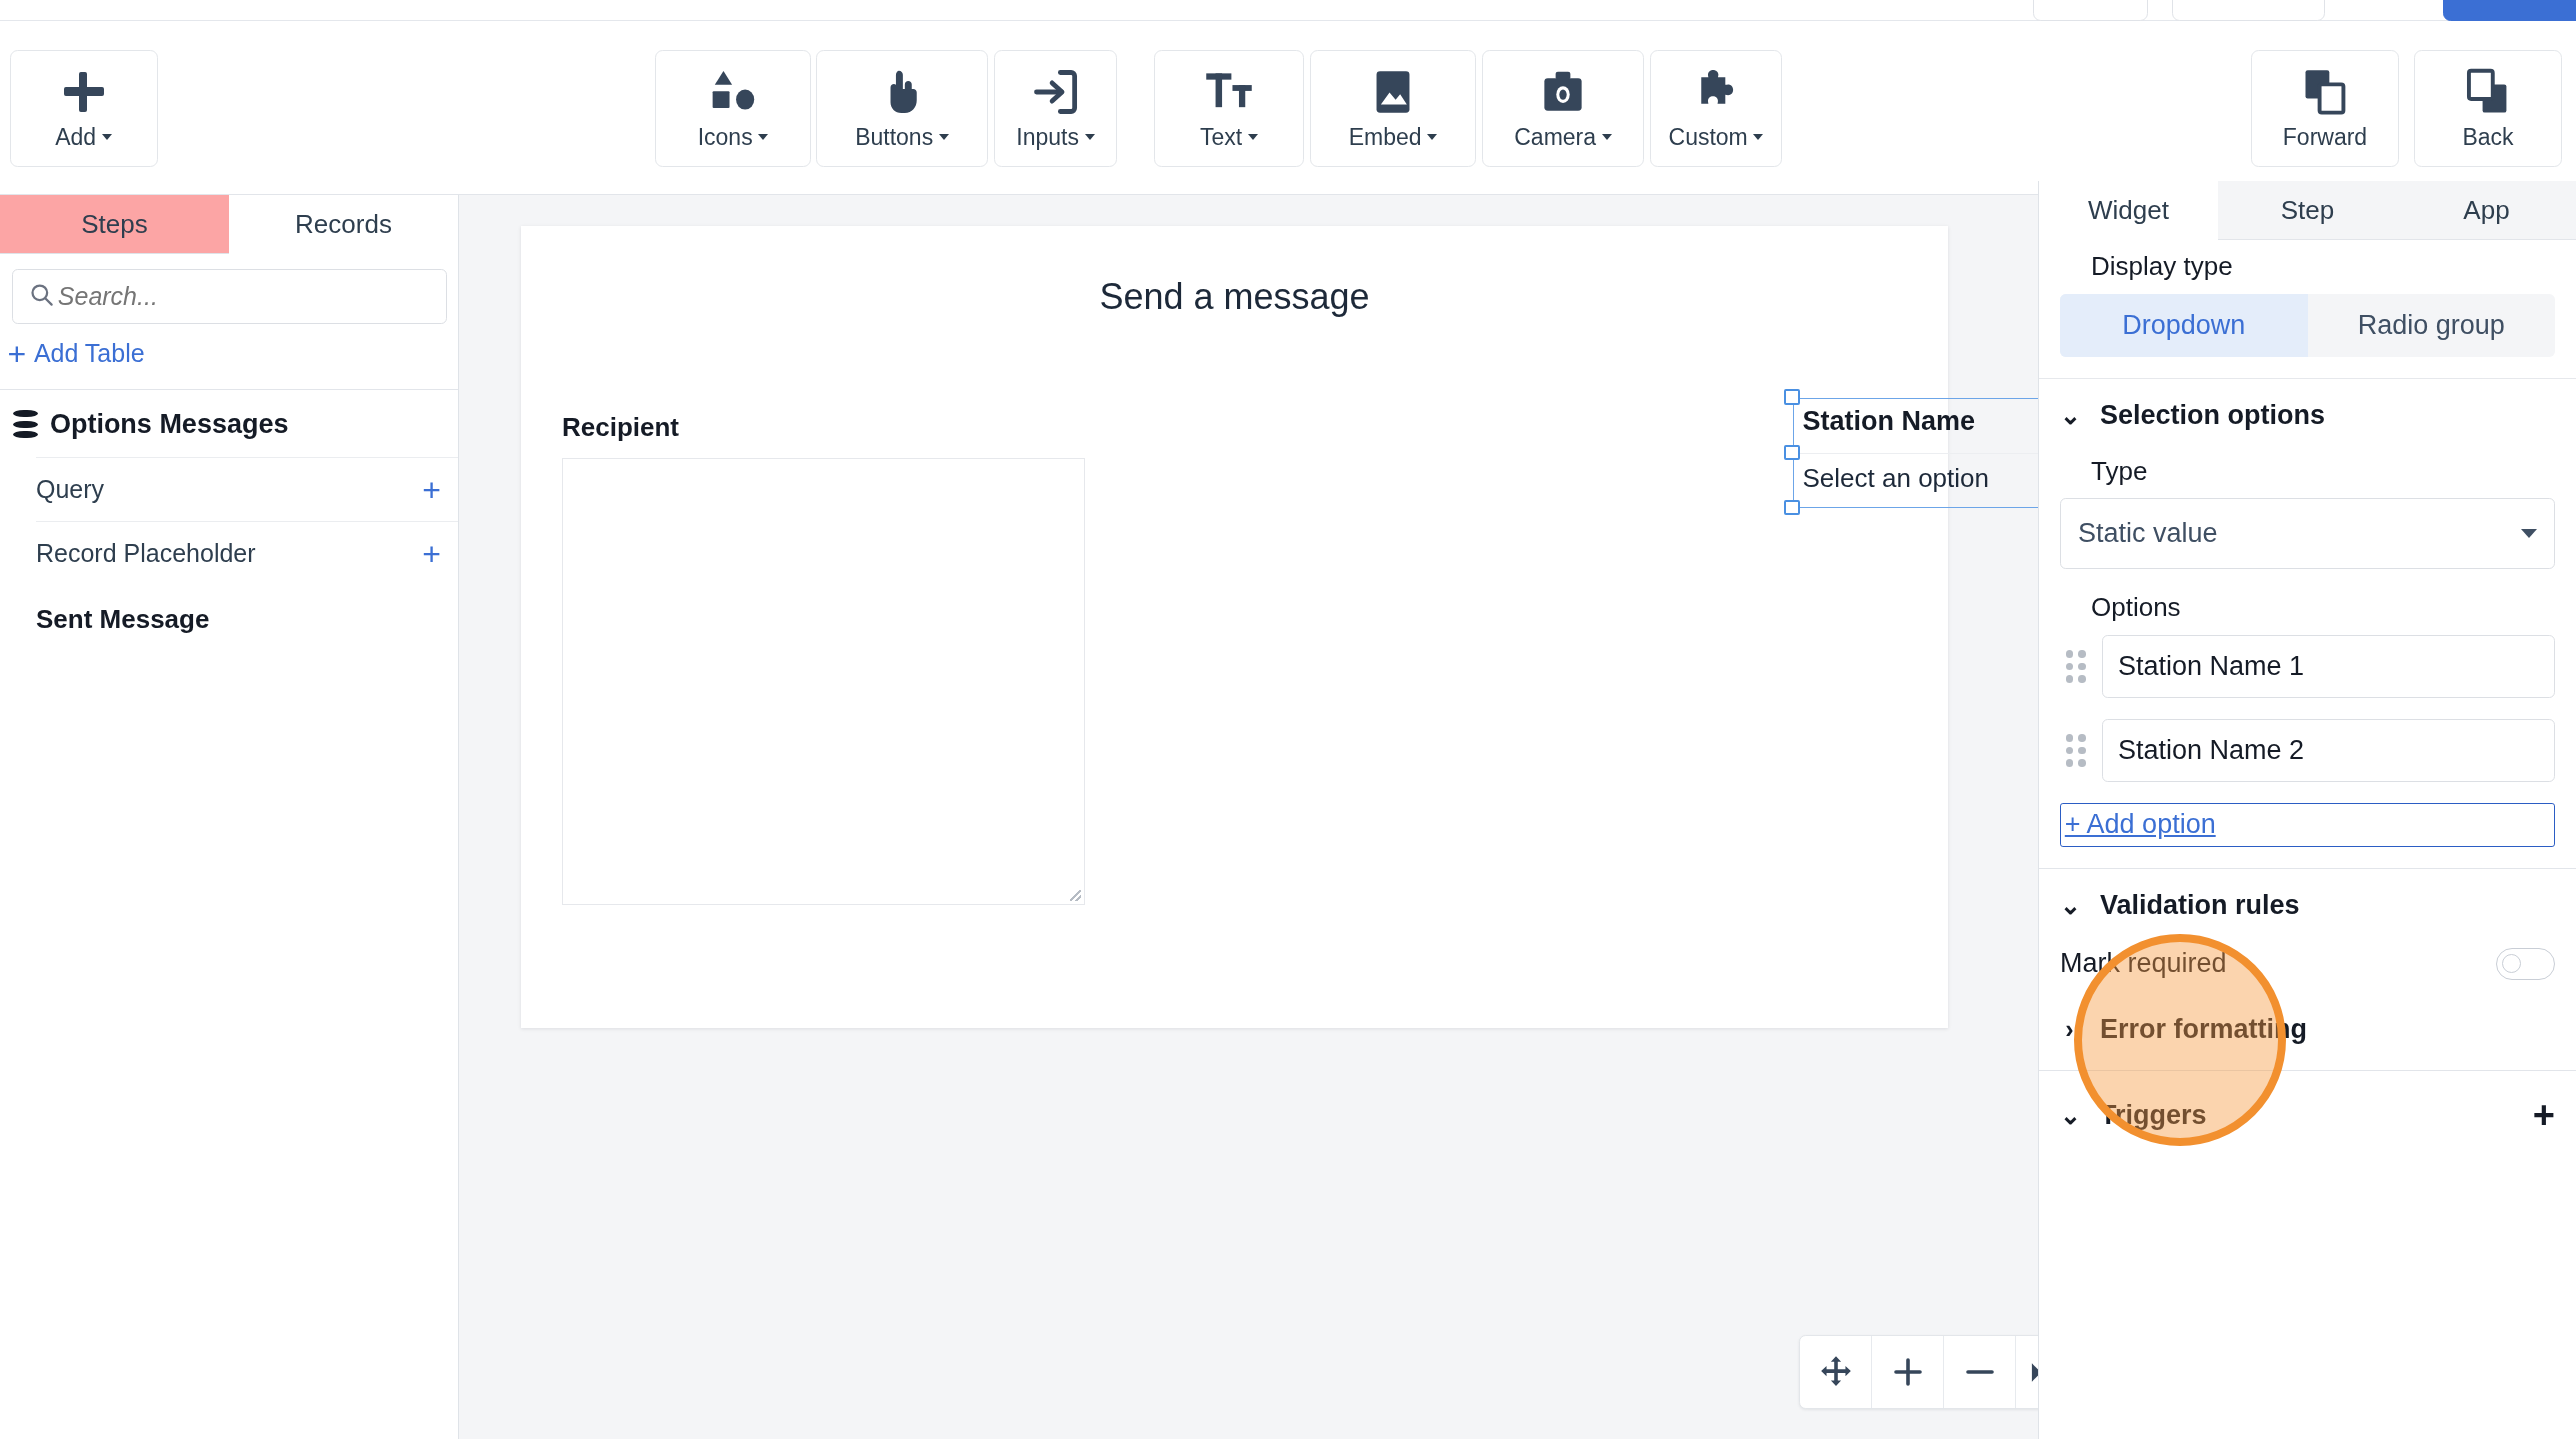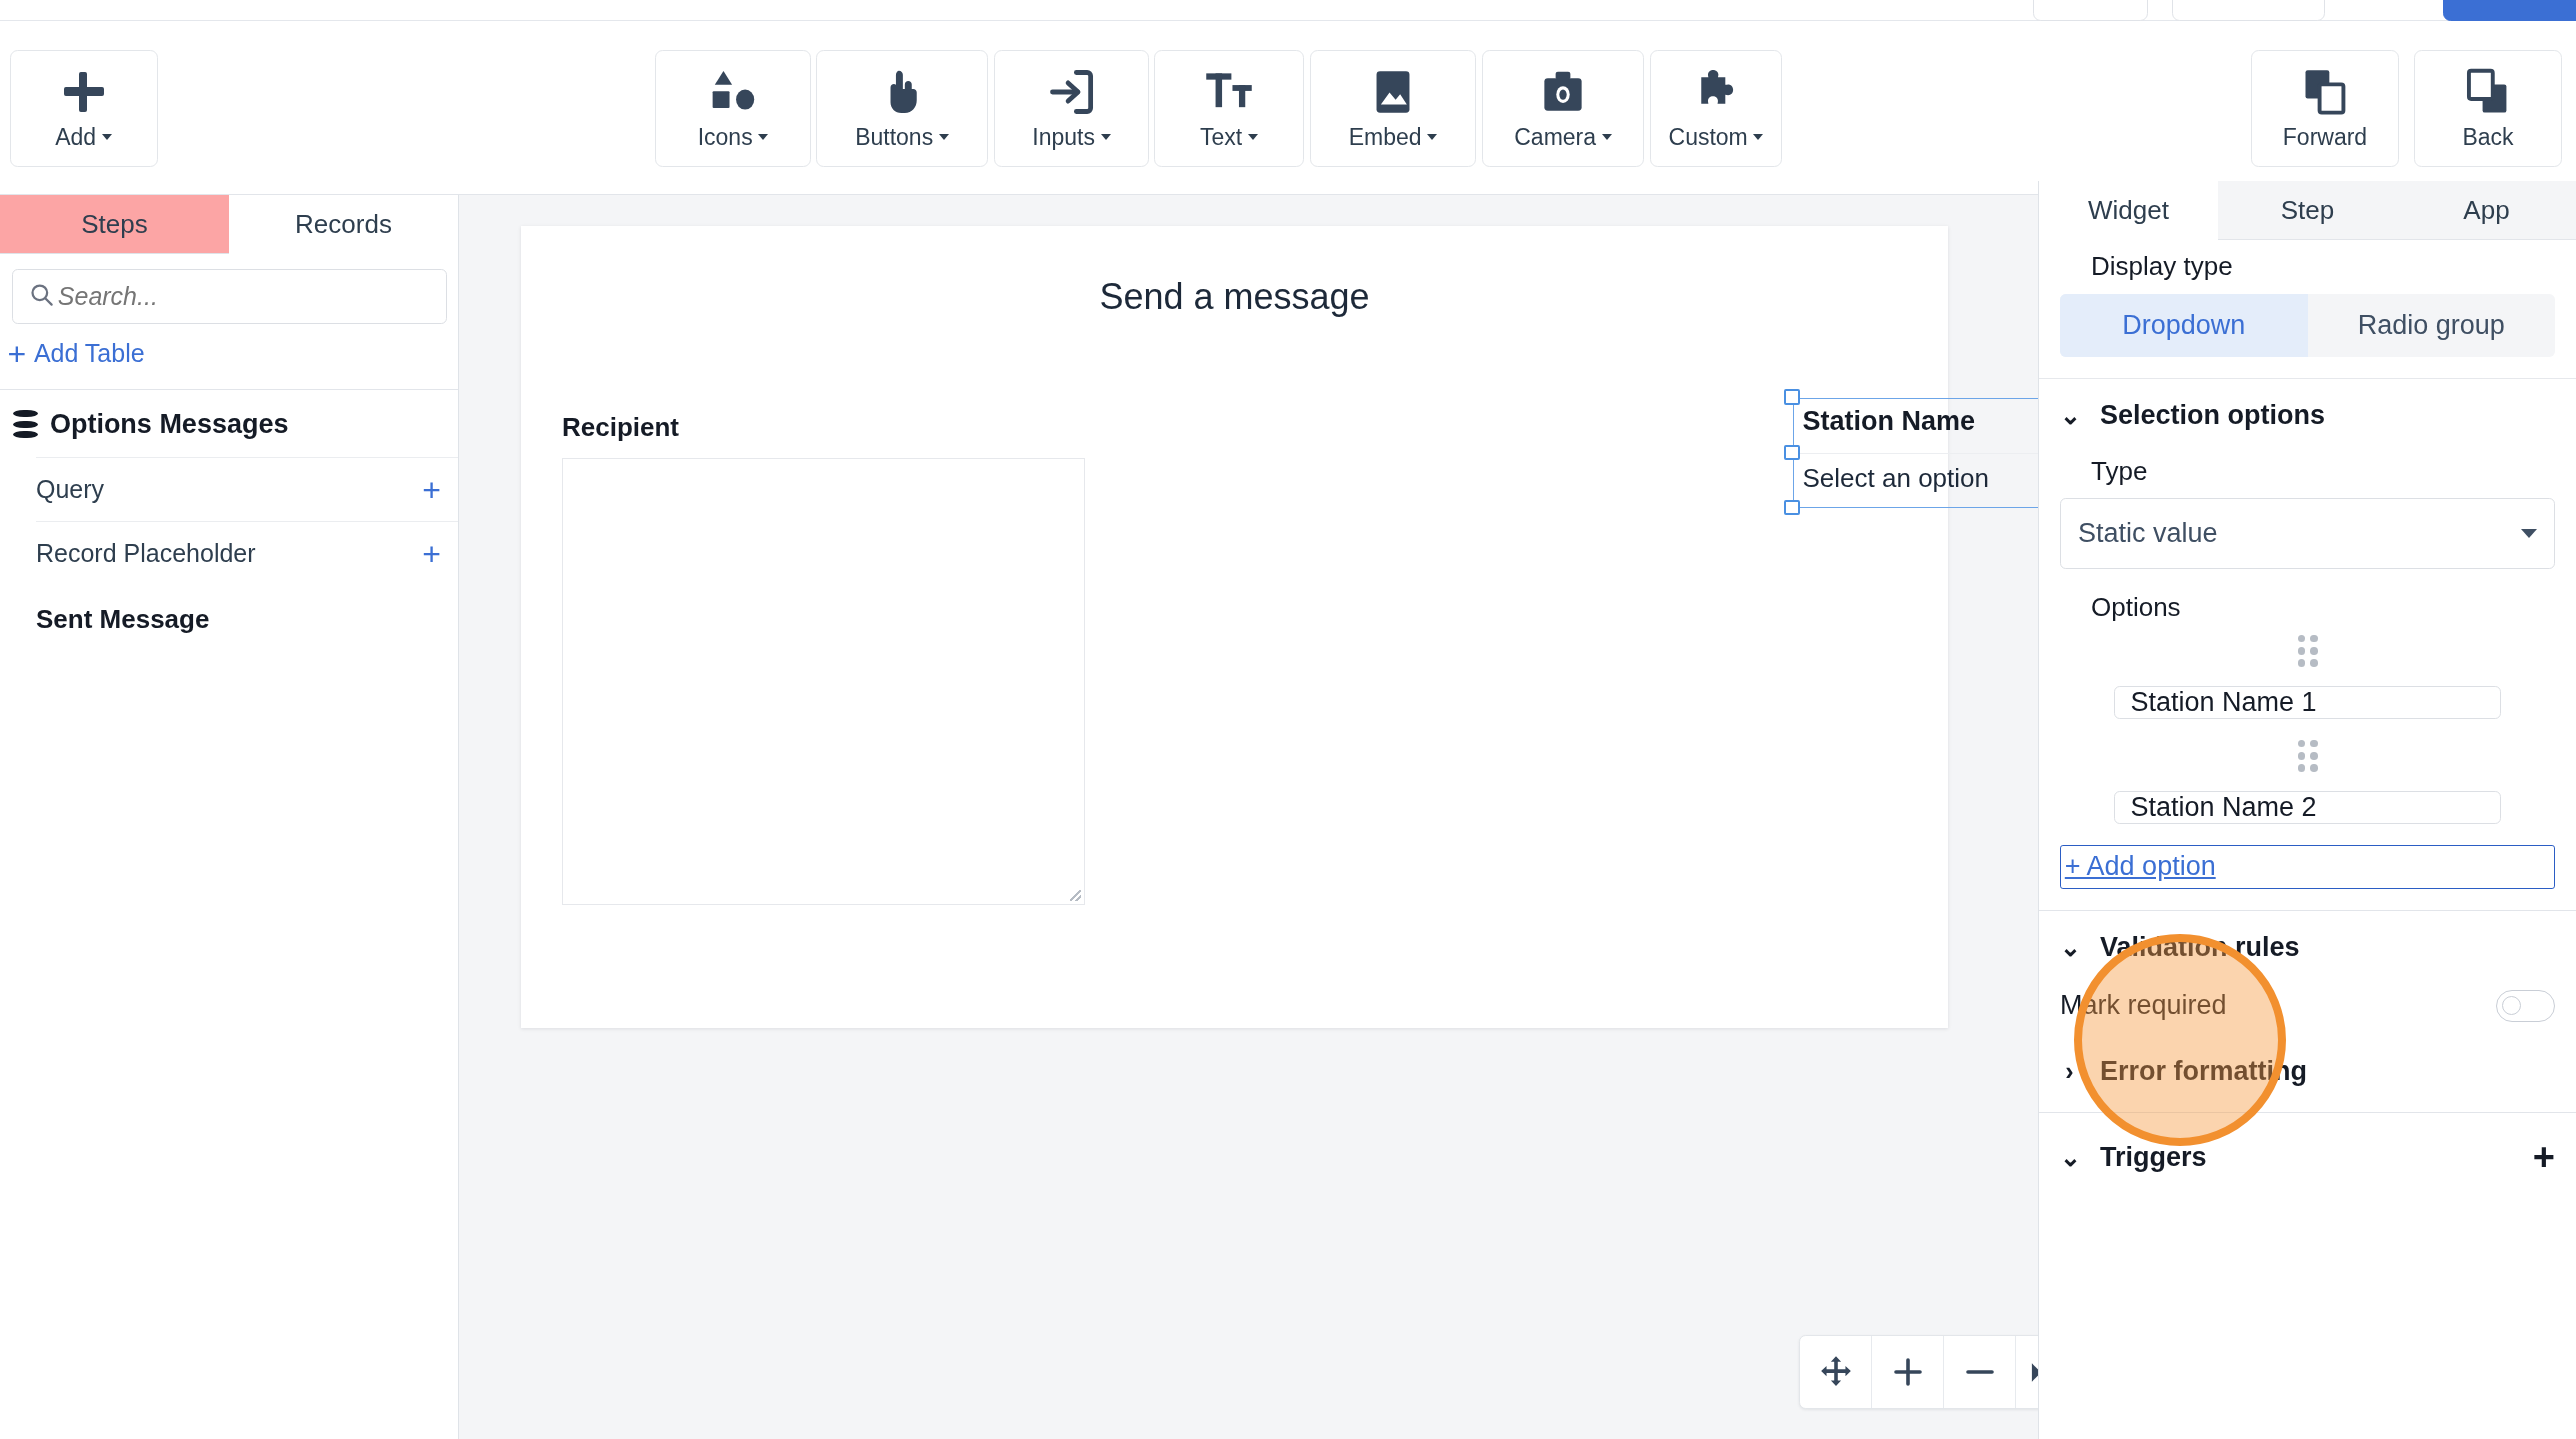--- a/index.html
+++ b/index.html
@@ -180,21 +180,21 @@
   .chev { color: #151b26; font-size: 25px; width: 19px; display:inline-block; text-align:center; }
   .hplus { color: #151b26; font-size: 38px; line-height: .6; }
   .select-box {
     height: 71px; border: 1px solid #dcdfe4; border-radius: 5.7px; background: #fff;
     display: flex; align-items: center; padding: 0 17px; font-size: 27px; color: #3f4f63;
     cursor: pointer;
   }
   .select-box .sp { flex: 1; }
   .select-box .sc { width: 0; height: 0; border-left: 8.6px solid transparent;
     border-right: 8.6px solid transparent; border-top: 9.5px solid #3f4f63; }
-  .opt-row { display: flex; align-items: center; gap: 19px; margin-bottom: 21px; flex-direction: column; }
+  .opt-row { display: flex; align-items: center; gap: 11px; margin-bottom: 21px; }
   .drag-dots {
     width: 25px; height: 32px; display: grid; grid-template-columns: 7.6px 7.6px;
     grid-template-rows: 7.6px 7.6px 7.6px; gap: 4.8px; cursor: grab; flex: none; margin-left: 5.7px;
   }
   .drag-dots i { width: 7.6px; height: 7.6px; background: #b6bcc4; border-radius: 50%; display:block; }
   .opt-input {
     flex: 1; height: 63px; border: 1px solid #dcdfe4; border-radius: 5.7px;
     background: #fff; padding: 0 15.3px; font-size: 27px; color: #151b26;
     font-family: "Liberation Sans", sans-serif; outline: none;
   }
@@ -269,21 +269,21 @@
           <span class="ticon">
             <svg width="52" height="52" viewBox="0 0 24 24" fill="#36465a">
               <path d="M10.6 2.2c1 0 1.8.8 1.8 1.8v6.6h.9V8.5c0-.9.7-1.6 1.6-1.6s1.6.7 1.6 1.6v2.1h.7c.9 0 1.6.7 1.6 1.6v3.6c0 3.2-2.2 5.9-5.5 5.9h-1.6c-2.9 0-5-2.2-5-5V9.9c0-.9.7-1.6 1.6-1.6.3 0 .6.1.9.3V4c0-1 .8-1.8 1.4-1.8z"></path>
             </svg>
           </span>
           <span class="tlabel">
             <span>Buttons</span>
             <span class="caret-dn"></span>
           </span>
         </div>
-        <div class="tbtn" style="left: 339px; width: 155px;">
+        <div class="tbtn" style="left: 339px; width: 123px;">
           <span class="ticon">
             <svg width="52" height="52" viewBox="0 0 24 24" fill="none" stroke="#36465a" stroke-width="2.2" stroke-linecap="round" stroke-linejoin="round">
               <path d="M14 3h5a1.6 1.6 0 0 1 1.6 1.6v14.8A1.6 1.6 0 0 1 19 21h-5"></path>
               <line x1="3" y1="12" x2="14.5" y2="12"></line>
               <polyline points="10.2,7.8 14.8,12 10.2,16.2"></polyline>
             </svg>
           </span>
           <span class="tlabel">
             <span>Inputs</span>
             <span class="caret-dn"></span>

